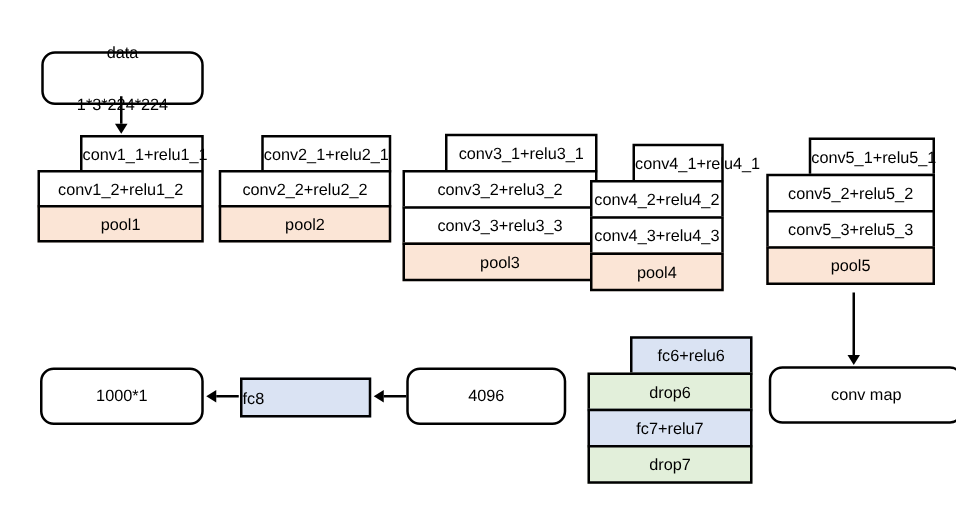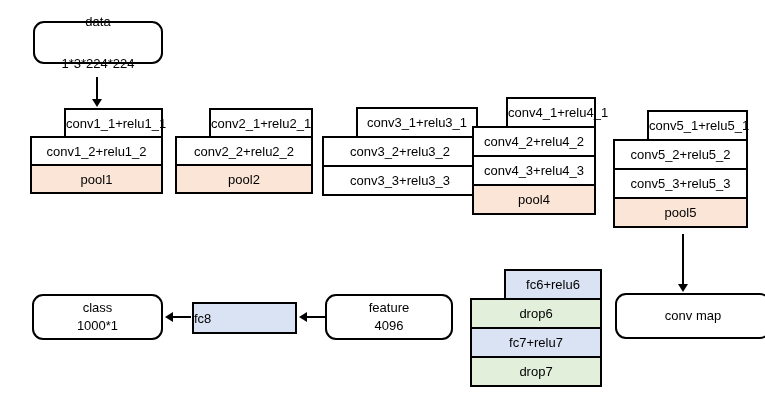--- a/index.html
+++ b/index.html
@@ -91,21 +91,21 @@
     border: 5px solid transparent;
     border-left: none;
     border-right: 8px solid var(--border, #000);
   }
 </style>
 </head>
 <body>
 
 <div class="canvas">
 
-  <div class="rnode" style="left:33px; top:21px; width:130px; height:43px;gap:24px;">
+  <div class="rnode" style="left:33px; top:41px; width:130px; height:43px;gap:24px;">
     <div>data</div>
     <div>1*3*224*224</div>
   </div>
 
   <div class="varrow" style="left:96px; top:77px; height:22px;"></div>
 
   <div class="stack" style="left:30px; top:108px; width:133px;">
     <div class="row">conv1_1+relu1_1</div>
     <div class="row">conv1_2+relu1_2</div>
     <div class="row row-pool">pool1</div>
@@ -114,23 +114,24 @@
   <div class="stack" style="left:175px; top:108px; width:138px;border-radius:26px;">
     <div class="row">conv2_1+relu2_1</div>
     <div class="row">conv2_2+relu2_2</div>
     <div class="row row-pool">pool2</div>
   </div>
 
   <div class="stack stack-4" style="left:322px; top:107px; width:156px;">
     <div class="row">conv3_1+relu3_1</div>
     <div class="row">conv3_2+relu3_2</div>
     <div class="row">conv3_3+relu3_3</div>
+    <div class="row row-pool">pool3</div>
   </div>
 
-  <div class="stack stack-4" style="left:472px; top:97px; width:124px;">
+  <div class="stack stack-4" style="left:472px; top:115px; width:107px;">
     <div class="row">conv4_1+relu4_1</div>
     <div class="row">conv4_2+relu4_2</div>
     <div class="row">conv4_3+relu4_3</div>
     <div class="row row-pool">pool4</div>
   </div>
 
   <div class="stack stack-4" style="left:613px; top:110px; width:135px;">
     <div class="row">conv5_1+relu5_1</div>
     <div class="row">conv5_2+relu5_2</div>
     <div class="row">conv5_3+relu5_3</div>
@@ -144,28 +145,26 @@
     <div class="row row-drop">drop6</div>
     <div class="row row-fc">fc7+relu7</div>
     <div class="row row-drop">drop7</div>
   </div>
 
   <div class="rnode" style="left:615px; top:293px; width:156px; height:46px;">
     <div>conv map</div>
   </div>
 
   <div class="rnode" style="left:325px; top:294px; width:128px; height:46px;">
-    <div>feature</div>
     <div>4096</div>
   </div>
 
   <div class="harrow" style="left:307px; top:316px; width:18px;"></div>
 
   <div class="fc8-box" style="left:192px; top:302px; width:105px; height:32px;">fc8</div>
 
   <div class="harrow" style="left:173px; top:316px; width:18px;"></div>
 
   <div class="rnode" style="left:32px; top:294px; width:131px; height:46px;">
-    <div>class</div>
     <div>1000*1</div>
   </div>
 
 </div>
 
 </body></html>

